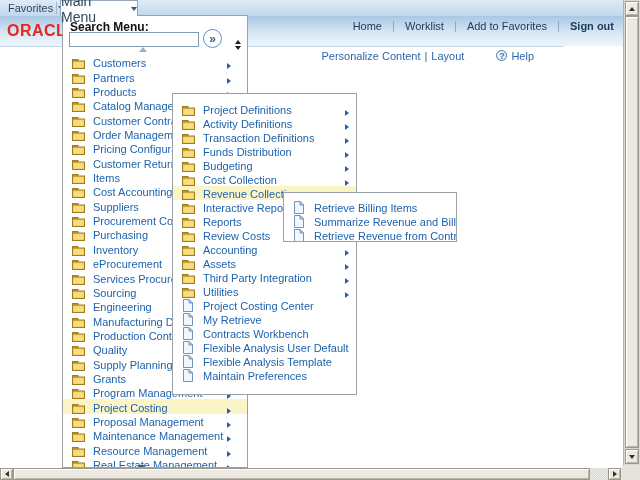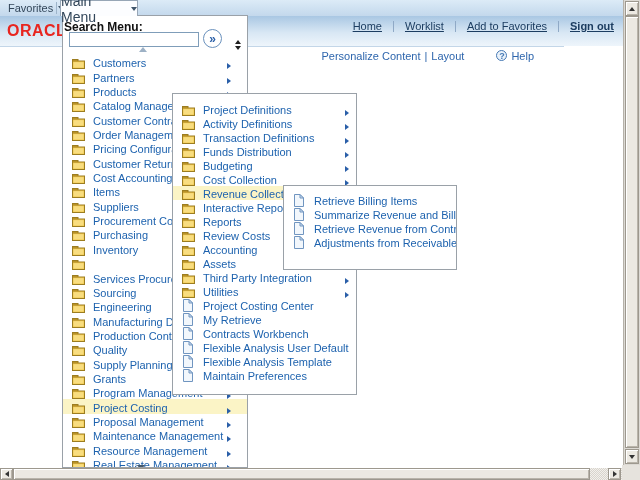--- a/index.html
+++ b/index.html
@@ -24,41 +24,41 @@
   
   .band { position:absolute; top:16px; left:0; width:640px; height:30px;
           background:linear-gradient(#a9c7e3, #d8e7f4 55%, #eef5fb); z-index:1; }
   .logo { position:absolute; left:7px; top:6px; font-size:16px; font-weight:bold;
           color:#e8251f; letter-spacing:0.5px; }
   .band-links { position:absolute; right:26px; top:4px; display:flex; align-items:center;
                 font-size:11px; color:#1c3d61; }
   .hdr-link-wrap { display:flex; align-items:center; }
   .hdr-sep { width:1px; height:11px; background:#8fa9c6; margin:0 11px; }
   .hdr-link-wrap:first-child .hdr-sep { display:none; }
-  .hdr-link { cursor:pointer;text-decoration:underline; }
+  .hdr-link { cursor:pointer; }
   .hdr-link-wrap.bold .hdr-link { font-weight:bold; }
 
   
   .subheader { position:absolute; top:46px; left:0; width:564px; height:18px; background:#fff;
                border-top:1px solid #c3d6e8; font-size:11px; color:#2e66ad;
                display:flex; justify-content:flex-end; align-items:center; padding-right:30px; z-index:1; }
   .pers-link, .layout-link, .help-label { cursor:pointer; }
   .pipe { margin:0 4px; }
   .help-group { display:flex; align-items:center; gap:4px; margin-left:32px; }
   .help-icon { width:11px; height:11px; border-radius:50%; border:1px solid #4679b4; color:#4679b4;
                font-size:9px; font-weight:bold; display:flex; align-items:center; justify-content:center;
                background:#eaf2fa; }
 
   
   .menu-panel { position:absolute; background:#fff; border:1px solid #9aa1a8; overflow:hidden; }
   #panel-main { left:62px;  top:15px;  width:186px; height:453px; z-index:10; --rh:14.35px; }
   #panel-sub  { left:172px; top:93px;  width:185px; height:302px; z-index:12; --rh:14px; }
-  #panel-fly  { left:283px; top:185px; width:174px; height:85px;  z-index:14; --rh:14px; }
-
-  .search-label { position:absolute; left:1px; top:4px; font-size:12px; font-weight:bold; color:#111; }
+  #panel-fly  { left:283px; top:192px; width:174px; height:50px;  z-index:14; --rh:14px; }
+
+  .search-label { position:absolute; left:7px; top:4px; font-size:12px; font-weight:bold; color:#111; }
   .search-input { position:absolute; left:6px; top:16px; width:130px; height:15px;
                   border:1px solid #7f9db9; font-size:11px; padding:0 2px;
                   font-family:"Liberation Sans", sans-serif; }
   .go-btn { position:absolute; left:140px; top:13px; width:19px; height:19px; border-radius:50%;
             border:1px solid #6a91bd; background:#fff; color:#2a5fa8; font-size:12px; font-weight:bold;
             display:flex; align-items:center; justify-content:center; cursor:pointer;
             font-family:"Liberation Sans", sans-serif; }
   .scroll-up-indicator { position:absolute; left:76px; top:31px; width:0; height:0;
             border-left:4.5px solid transparent; border-right:4.5px solid transparent;
             border-bottom:5px solid #9db1c5; }
@@ -260,42 +260,42 @@
     <span class="submenu-arrow"></span>
   </div>
         <div class="menu-row">
     <span class="icon-slot">
             <svg width="13" height="11" viewBox="0 0 13 11">
               <rect x="0.5" y="1.5" width="5.5" height="3" fill="#d9a92f" stroke="#9c7d20"></rect>
               <rect x="0.5" y="3" width="12" height="7.5" fill="#f2c94c" stroke="#9c7d20"></rect>
               <rect x="1.5" y="4.2" width="10" height="5.3" fill="#f8dd80"></rect>
             </svg>
           </span>
+    <span class="menu-label">Items</span>
+    <span class="submenu-arrow"></span>
+  </div>
+        <div class="menu-row">
+    <span class="icon-slot">
+            <svg width="13" height="11" viewBox="0 0 13 11">
+              <rect x="0.5" y="1.5" width="5.5" height="3" fill="#d9a92f" stroke="#9c7d20"></rect>
+              <rect x="0.5" y="3" width="12" height="7.5" fill="#f2c94c" stroke="#9c7d20"></rect>
+              <rect x="1.5" y="4.2" width="10" height="5.3" fill="#f8dd80"></rect>
+            </svg>
+          </span>
     <span class="menu-label">Cost Accounting</span>
     <span class="submenu-arrow"></span>
   </div>
         <div class="menu-row">
     <span class="icon-slot">
             <svg width="13" height="11" viewBox="0 0 13 11">
               <rect x="0.5" y="1.5" width="5.5" height="3" fill="#d9a92f" stroke="#9c7d20"></rect>
               <rect x="0.5" y="3" width="12" height="7.5" fill="#f2c94c" stroke="#9c7d20"></rect>
               <rect x="1.5" y="4.2" width="10" height="5.3" fill="#f8dd80"></rect>
             </svg>
           </span>
-    <span class="menu-label">Items</span>
-    <span class="submenu-arrow"></span>
-  </div>
-        <div class="menu-row">
-    <span class="icon-slot">
-            <svg width="13" height="11" viewBox="0 0 13 11">
-              <rect x="0.5" y="1.5" width="5.5" height="3" fill="#d9a92f" stroke="#9c7d20"></rect>
-              <rect x="0.5" y="3" width="12" height="7.5" fill="#f2c94c" stroke="#9c7d20"></rect>
-              <rect x="1.5" y="4.2" width="10" height="5.3" fill="#f8dd80"></rect>
-            </svg>
-          </span>
     <span class="menu-label">Suppliers</span>
     <span class="submenu-arrow"></span>
   </div>
         <div class="menu-row">
     <span class="icon-slot">
             <svg width="13" height="11" viewBox="0 0 13 11">
               <rect x="0.5" y="1.5" width="5.5" height="3" fill="#d9a92f" stroke="#9c7d20"></rect>
               <rect x="0.5" y="3" width="12" height="7.5" fill="#f2c94c" stroke="#9c7d20"></rect>
               <rect x="1.5" y="4.2" width="10" height="5.3" fill="#f8dd80"></rect>
             </svg>
@@ -326,20 +326,21 @@
     <span class="submenu-arrow"></span>
   </div>
         <div class="menu-row">
     <span class="icon-slot">
             <svg width="13" height="11" viewBox="0 0 13 11">
               <rect x="0.5" y="1.5" width="5.5" height="3" fill="#d9a92f" stroke="#9c7d20"></rect>
               <rect x="0.5" y="3" width="12" height="7.5" fill="#f2c94c" stroke="#9c7d20"></rect>
               <rect x="1.5" y="4.2" width="10" height="5.3" fill="#f8dd80"></rect>
             </svg>
           </span>
+    <span class="menu-label">eProcurement</span>
     <span class="submenu-arrow"></span>
   </div>
         <div class="menu-row">
     <span class="icon-slot">
             <svg width="13" height="11" viewBox="0 0 13 11">
               <rect x="0.5" y="1.5" width="5.5" height="3" fill="#d9a92f" stroke="#9c7d20"></rect>
               <rect x="0.5" y="3" width="12" height="7.5" fill="#f2c94c" stroke="#9c7d20"></rect>
               <rect x="1.5" y="4.2" width="10" height="5.3" fill="#f8dd80"></rect>
             </svg>
           </span>

